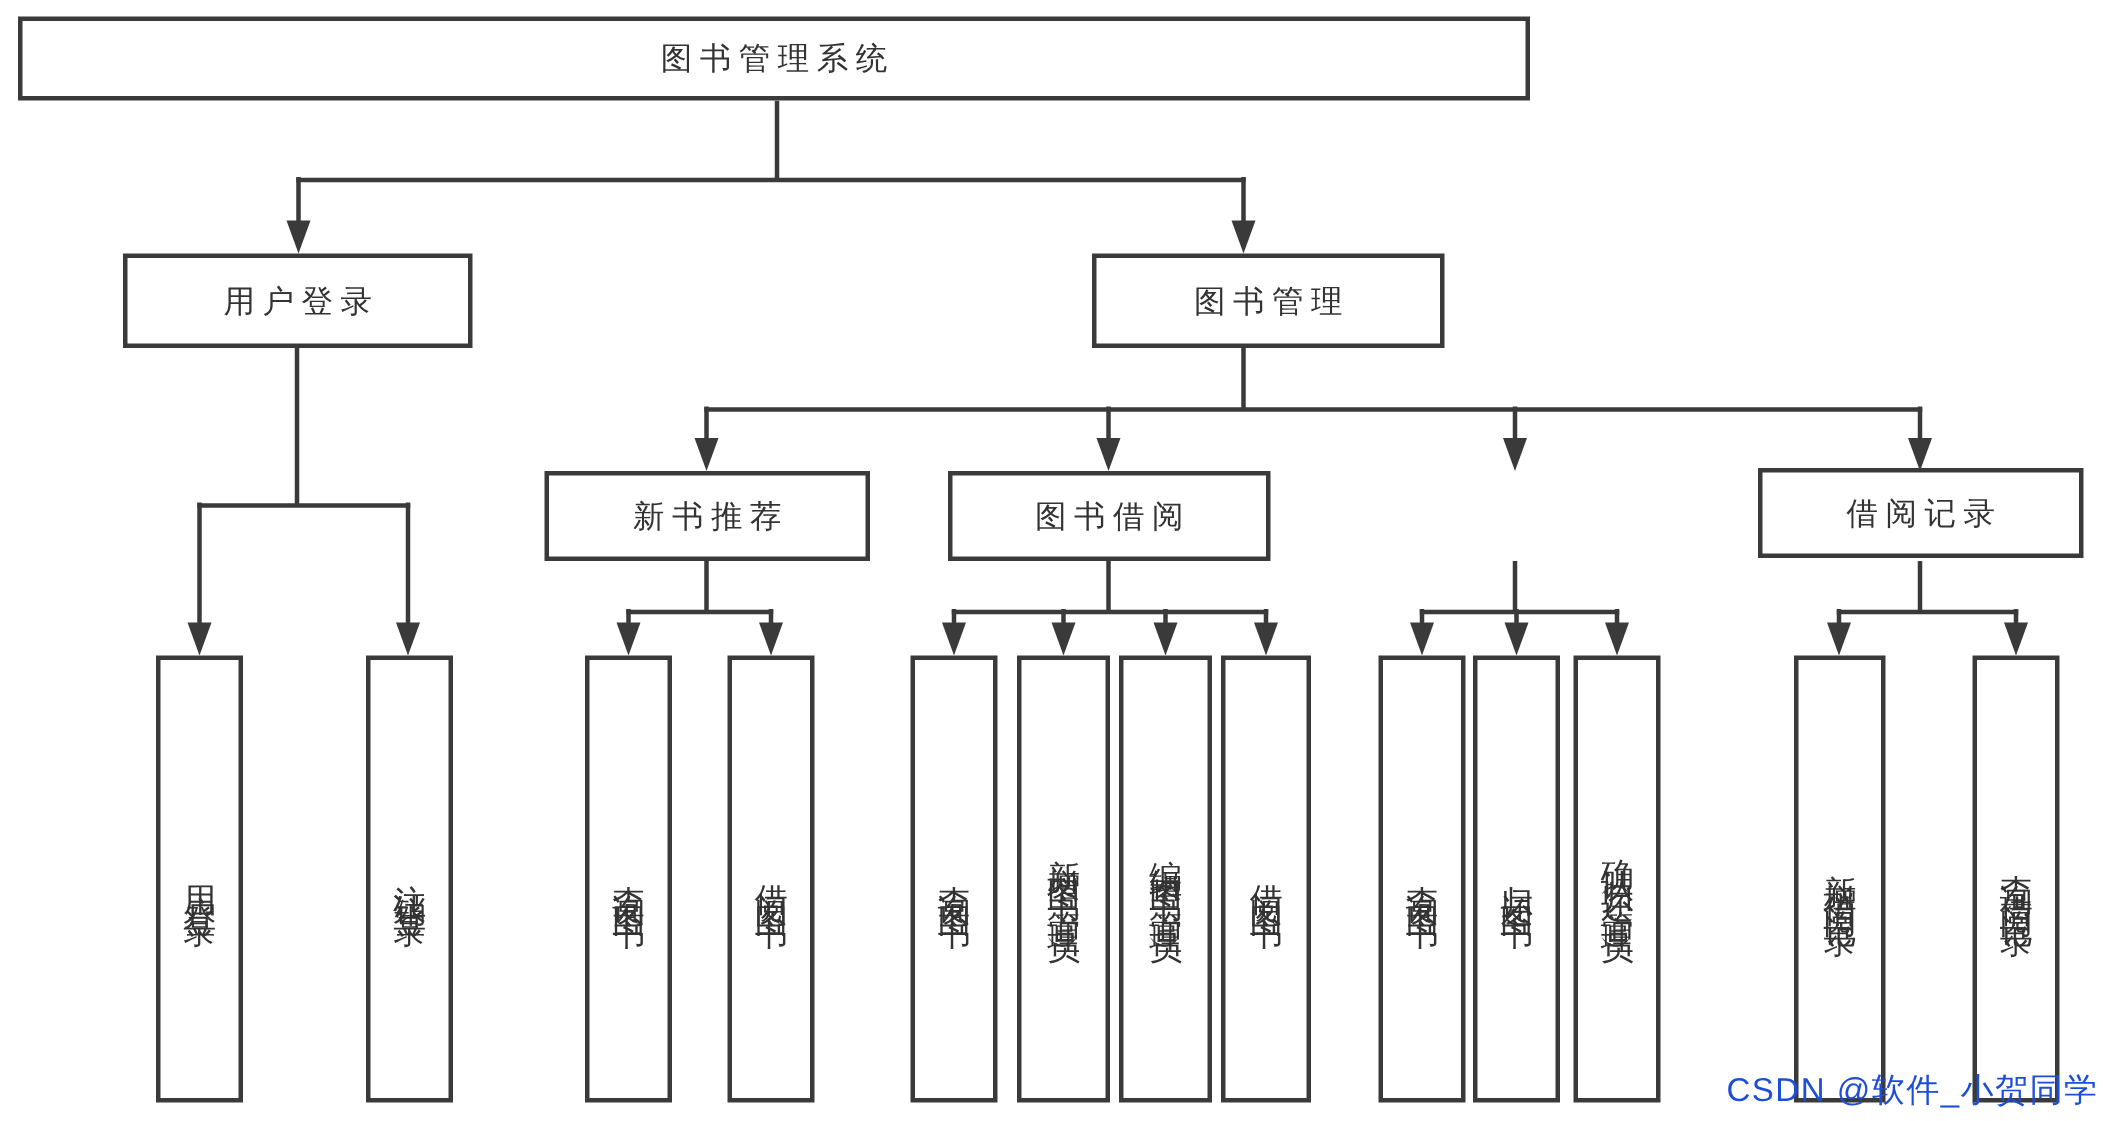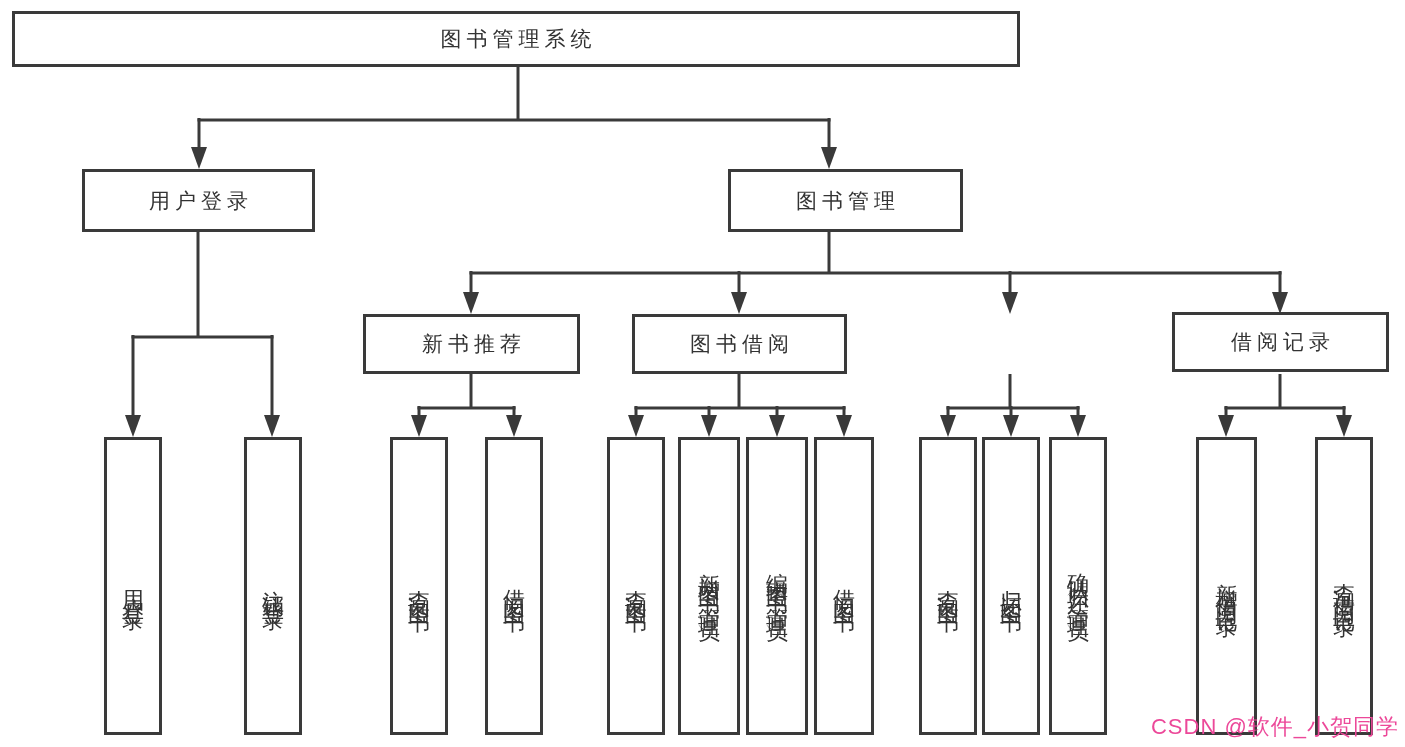--- a/index.html
+++ b/index.html
@@ -36,21 +36,21 @@
     letter-spacing:7px;
     line-height:1.1;
     color:#333333;
     white-space:nowrap;
   }
   #watermark{
     position:absolute;
     right:6px;
     top:712px;
     font-size:22px;
-    color:#ec4899;
+    color:#1d4ed8;
     letter-spacing:1px;
     z-index:2;
     white-space:nowrap;
   }
 </style>
 </head>
 <body>
 
 <div id="stage">
 

